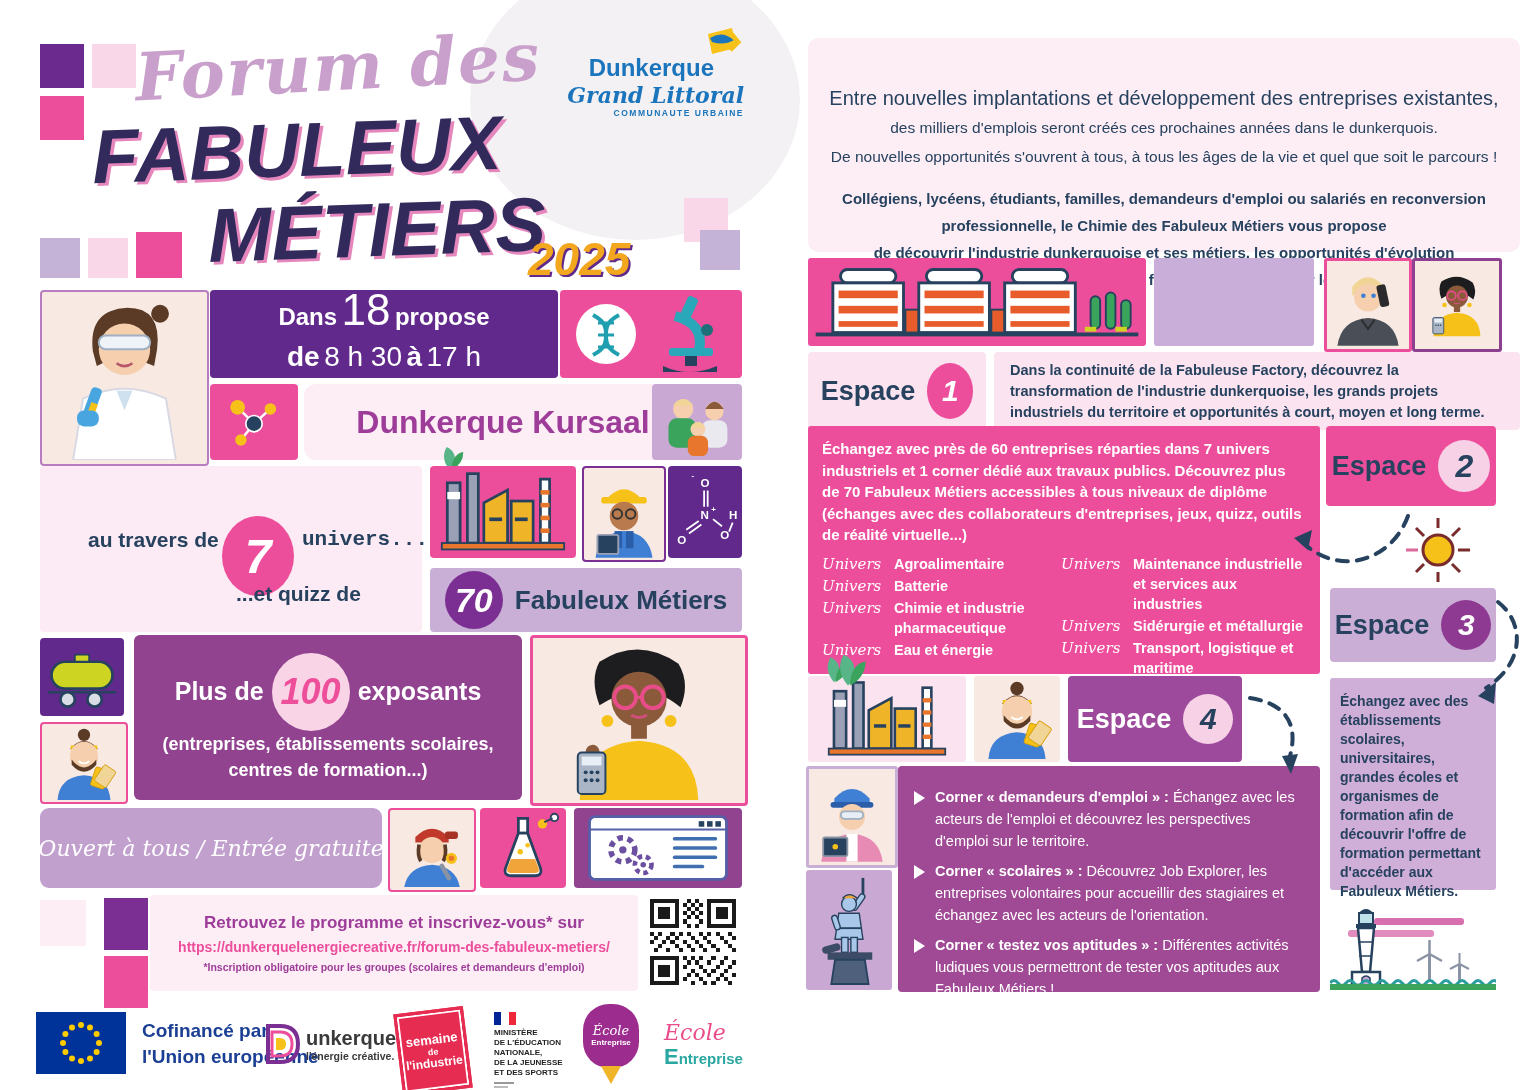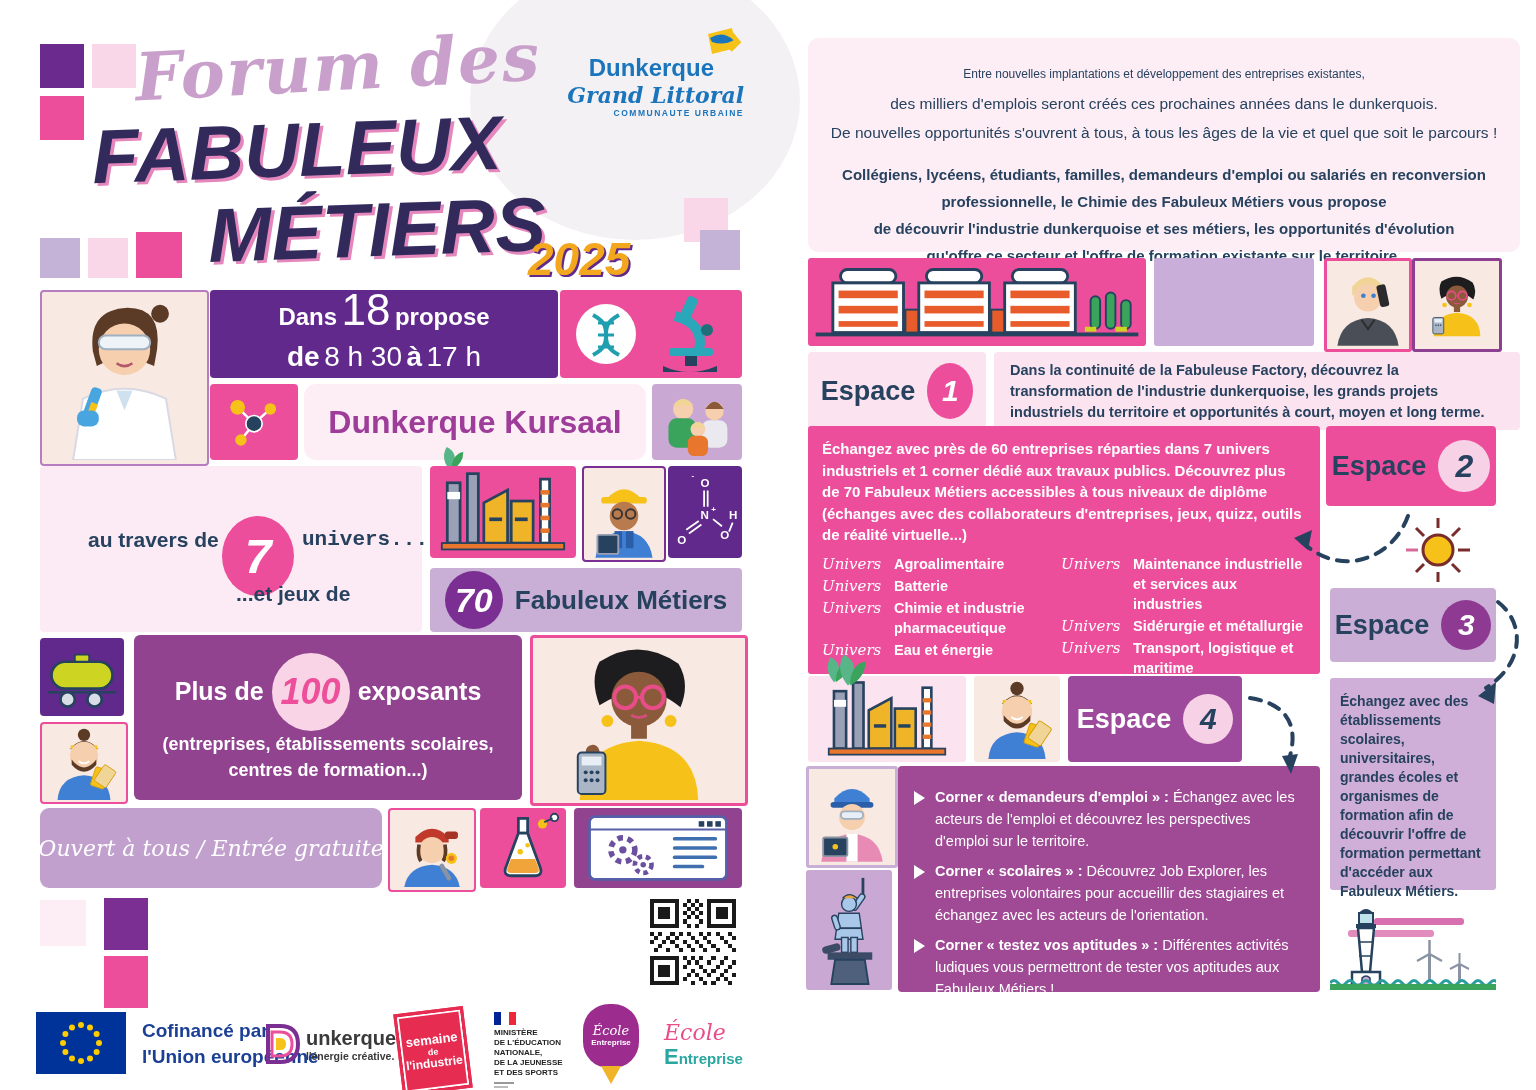--- a/index.html
+++ b/index.html
@@ -117,21 +117,21 @@
         <svg width="72" height="68" viewBox="0 0 88 76">
           <path d="M44 40 L24 20 M44 40 L64 22 M44 40 L28 60" stroke="#fff" stroke-width="3"></path>
           <circle cx="24" cy="20" r="9" fill="#f6c21a"></circle>
           <circle cx="64" cy="22" r="7" fill="#f6c21a"></circle>
           <circle cx="28" cy="60" r="7" fill="#f6c21a"></circle>
           <circle cx="44" cy="40" r="10" fill="#27425f" stroke="#fff" stroke-width="2"></circle>
         </svg>
       </span>
     </div>
 
-    <div class="abs flex" style="left:304px;top:384px;width:342px;height:76px;background:#fdeef6;border-radius:12px;">
+    <div class="abs flex" style="left:304px;top:384px;width:342px;height:76px;background:#fdeef6;border-radius:12px;padding-left:28px;">
       <span class="b nowrap" style="font-size:32px;color:#9d3d99;">Dunkerque Kursaal</span>
     </div>
 
     <div class="abs flex" style="left:652px;top:384px;width:90px;height:76px;background:#c9a8d4;border-radius:4px;">
       <span>
         <svg width="84" height="70" viewBox="0 0 90 76">
           <circle cx="30" cy="24" r="11" fill="#f6cfae"></circle>
             <path d="M19 20 Q30 6 41 20 Z" fill="#f0d596"></path>
           <rect x="14" y="34" width="30" height="32" rx="9" fill="#3aa35c"></rect>
           <circle cx="64" cy="26" r="10" fill="#f6cfae"></circle>
@@ -150,21 +150,21 @@
         <path d="M22 34 Q36 26 36 12 Q24 14 22 30 Z" fill="#3aa35c"></path>
       </svg>
     </span>
 
     <div class="abs" style="left:40px;top:466px;width:382px;height:166px;background:#fcebf4;border-radius:4px;">
       <div class="abs b nowrap" style="left:48px;top:62px;font-size:21px;">au travers de</div>
       <div class="abs circle b" style="left:182px;top:50px;width:72px;height:80px;background:#ed4e9b;">
         <span style="font-size:48px;font-style:italic;color:#fff;">7</span>
       </div>
       <div class="abs b nowrap" style="left:262px;top:62px;font-size:21px;font-family:Liberation Mono, monospace;">univers...</div>
-      <div class="abs b nowrap" style="left:196px;top:116px;font-size:21px;">...et jeux de</div>
+      <div class="abs b nowrap" style="left:196px;top:116px;font-size:21px;">...et quizz de</div>
     </div>
 
     <div class="abs flex" style="left:430px;top:466px;width:146px;height:92px;background:#ed4e9b;border-radius:4px;">
       <span>
         <svg width="134" height="84" viewBox="0 0 146 92">
           <rect x="12" y="14" width="14" height="66" fill="#9aa0b5" stroke="#27425f" stroke-width="3"></rect>
           <rect x="12" y="24" width="14" height="8" fill="#fff"></rect>
           <rect x="34" y="4" width="12" height="76" fill="#9aa0b5" stroke="#27425f" stroke-width="3"></rect>
           <path d="M52 80 V36 L78 22 V80 Z" fill="#f0b429" stroke="#27425f" stroke-width="3"></path>
           <rect x="82" y="34" width="24" height="46" fill="#f0b429" stroke="#27425f" stroke-width="3"></rect>
@@ -338,20 +338,25 @@
           <rect x="100" y="48" width="48" height="4" rx="2" fill="#3f6fae"></rect>
           <rect x="100" y="58" width="34" height="4" rx="2" fill="#3f6fae"></rect>
         </svg>
       </span>
     </div>
 
     <div class="sq" style="left:40px;top:900px;width:46px;height:46px;background:#fdeef6;"></div>
     <div class="sq" style="left:104px;top:898px;width:44px;height:52px;background:#7b2f92;"></div>
     <div class="sq" style="left:104px;top:956px;width:44px;height:52px;background:#ed4e9b;"></div>
 
+    <div class="abs flex" style="left:150px;top:895px;width:488px;height:96px;background:#fdeef6;border-radius:4px;flex-direction:column;">
+      <div class="b nowrap" style="font-size:17px;color:#9d3d99;line-height:26px;">Retrouvez le programme et inscrivez-vous* sur</div>
+      <div class="b nowrap" style="font-size:14px;color:#ed4e9b;line-height:22px;">https://dunkerquelenergiecreative.fr/forum-des-fabuleux-metiers/</div>
+      <div class="b nowrap" style="font-size:10.5px;color:#9d3d99;line-height:18px;">*Inscription obligatoire pour les groupes (scolaires et demandeurs d'emploi)</div>
+    </div>
 
     <div class="abs" style="left:648px;top:897px;width:92px;height:92px;background:#fff;border-radius:4px;padding:2px;box-sizing:border-box;">
       <svg width="86" height="86" viewBox="0 0 21 21" shape-rendering="crispEdges" fill="#1a1a1a">
         <rect x="0" y="0" width="7" height="7"></rect>
           <rect x="1" y="1" width="5" height="5" fill="#fff"></rect>
           <rect x="2" y="2" width="3" height="3"></rect>
         <rect x="14" y="0" width="7" height="7"></rect>
           <rect x="15" y="1" width="5" height="5" fill="#fff"></rect>
           <rect x="16" y="2" width="3" height="3"></rect>
         <rect x="0" y="14" width="7" height="7"></rect>
@@ -430,21 +435,21 @@
 
     <div class="abs" style="left:664px;top:1022px;">
       <div class="script" style="font-size:22px;color:#e84d8a;line-height:22px;">École</div>
       <div style="font-size:15px;color:#2aa7a0;font-weight:bold;"><span style="font-size:22px;">E</span><span>ntreprise</span></div>
     </div>
   </div>
 
   <div class="abs" style="left:768px;top:0;width:768px;height:1090px;">
 
     <div class="abs" style="left:40px;top:38px;width:712px;height:214px;background:#fdeef6;border-radius:10px;text-align:center;padding-top:22px;box-sizing:border-box;">
-      <div class="nowrap" style="font-size:12px;line-height:29px;">Entre nouvelles implantations et développement des entreprises existantes,</div>
+      <div class="nowrap" style="font-size:20px;line-height:29px;margin-top:24px;">Entre nouvelles implantations et développement des entreprises existantes,</div>
       <div class="nowrap" style="font-size:15.5px;line-height:29px;">des milliers d'emplois seront créés ces prochaines années dans le dunkerquois.</div>
       <div class="nowrap" style="font-size:15.5px;line-height:29px;">De nouvelles opportunités s'ouvrent à tous, à tous les âges de la vie et quel que soit le parcours !</div>
       <div style="height:14px;"></div>
       <div class="b nowrap" style="font-size:15px;line-height:27px;">Collégiens, lycéens, étudiants, familles, demandeurs d'emploi ou salariés en reconversion</div>
       <div class="b nowrap" style="font-size:15px;line-height:27px;">professionnelle, le Chimie des Fabuleux Métiers vous propose</div>
       <div class="b nowrap" style="font-size:15px;line-height:27px;">de découvrir l'industrie dunkerquoise et ses métiers, les opportunités d'évolution</div>
       <div class="b nowrap" style="font-size:15px;line-height:27px;">qu'offre ce secteur et l'offre de formation existante sur le territoire.</div>
     </div>
 
     <div class="abs flex" style="left:40px;top:258px;width:338px;height:88px;background:#ed4e9b;border-radius:3px;">

